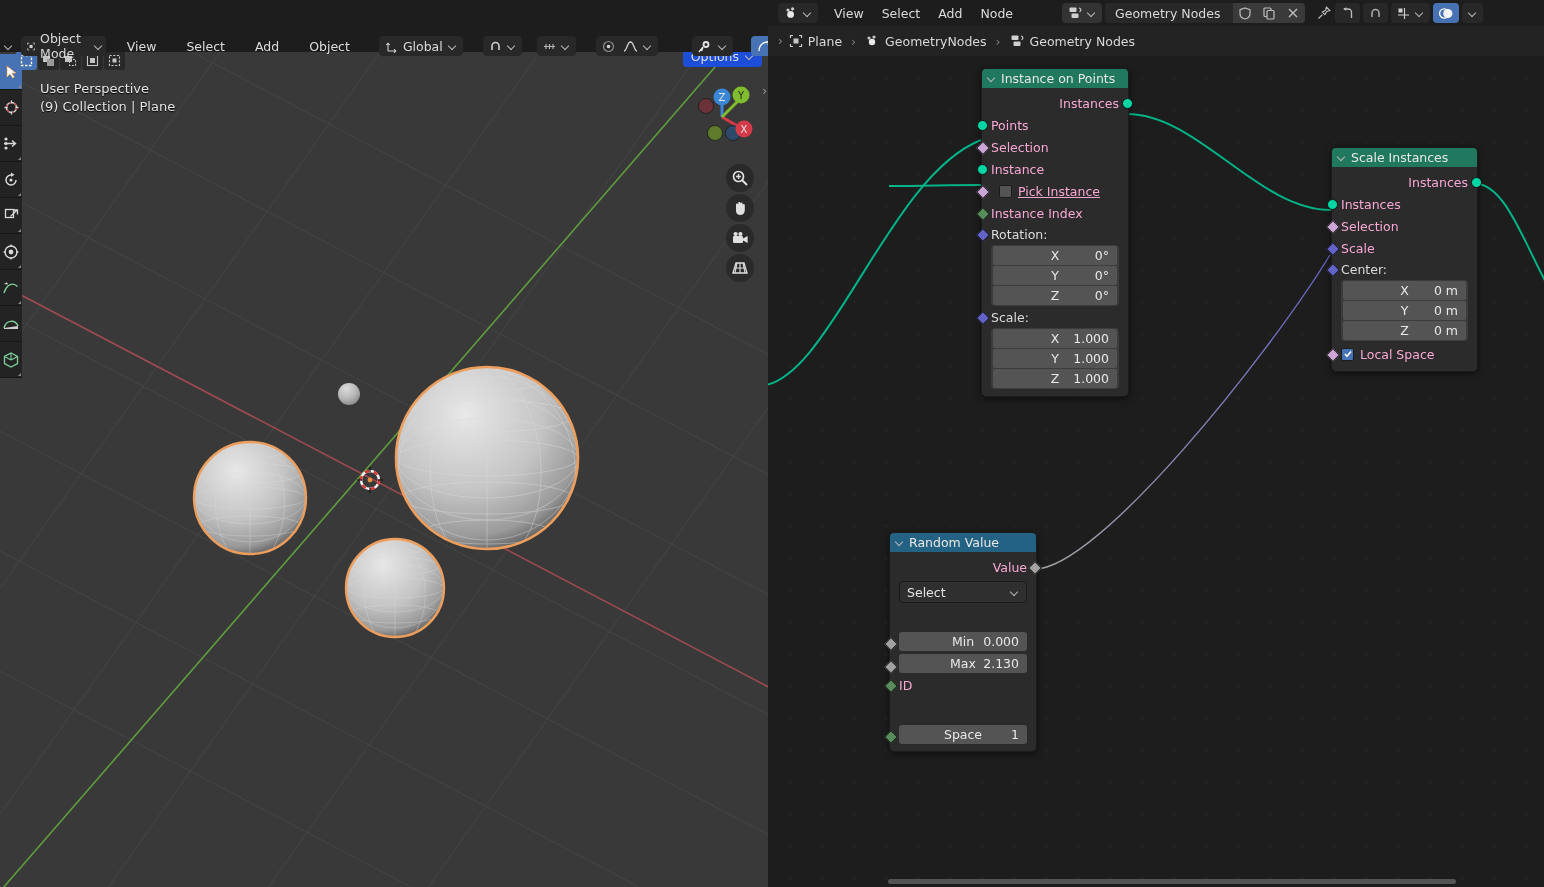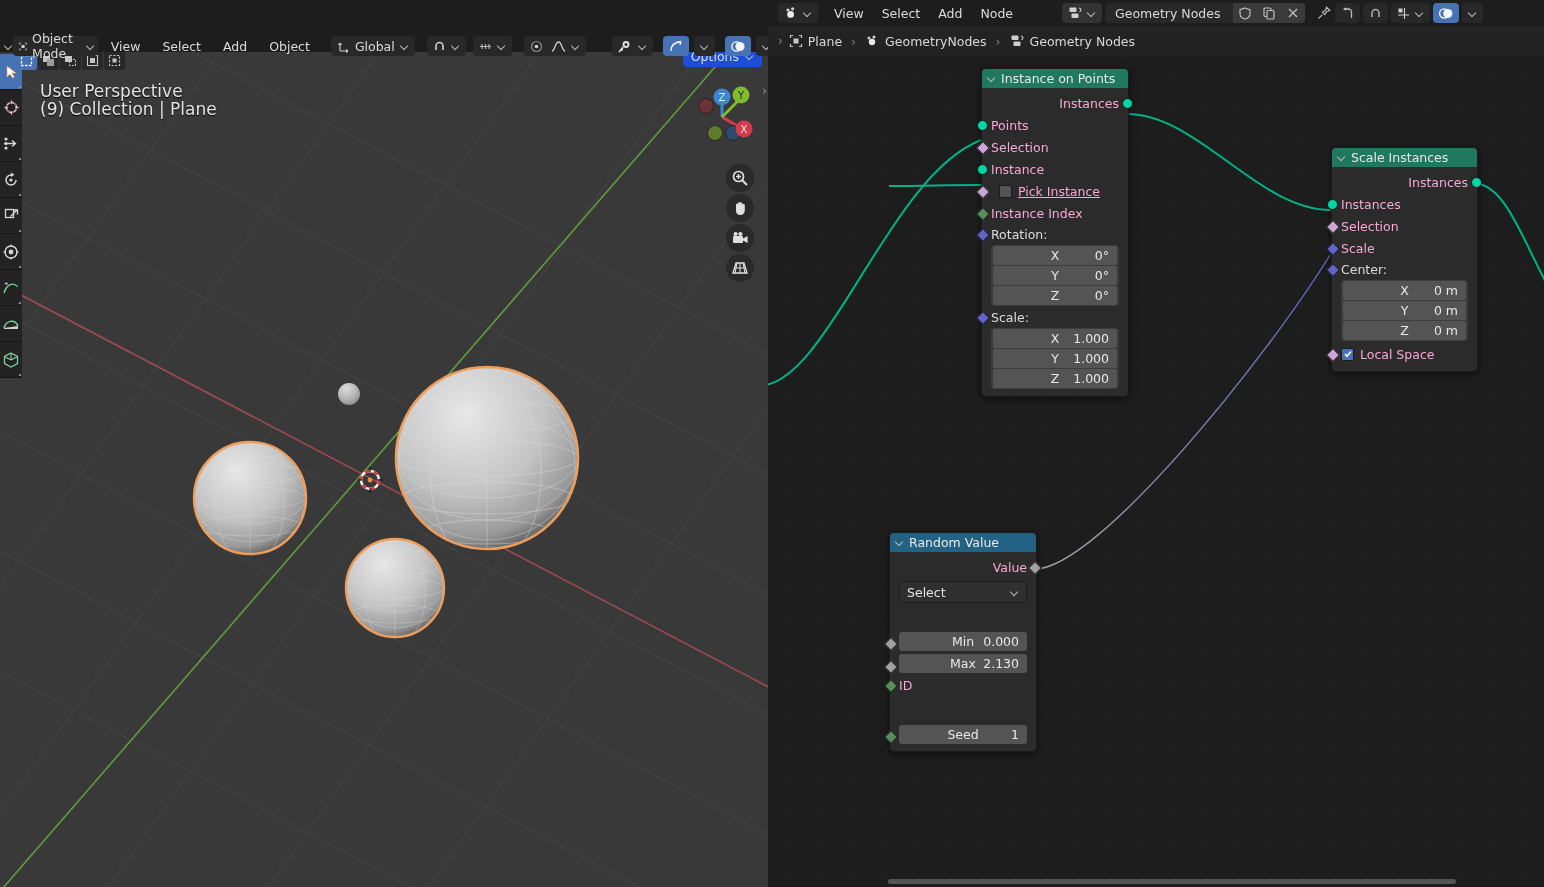--- a/index.html
+++ b/index.html
@@ -16,21 +16,21 @@
   .menu-item{padding:7px 9px;height:26px;display:flex;align-items:center;color:#dcdcdc;font-size:12.5px;}
   .chev{width:9px;height:9px;display:inline-block;position:relative;}
   .chev:after{content:"";position:absolute;left:1px;top:1px;width:5px;height:5px;
       border-right:1.4px solid #b8b8b8;border-bottom:1.4px solid #b8b8b8;transform:rotate(45deg);}
 
   
   #viewport{position:absolute;left:0;top:26px;width:768px;height:861px;overflow:hidden;
       background:#393939;}
   #vp-grid{position:absolute;inset:0;}
   #vp-header{position:absolute;left:0;top:0;width:768px;height:26px;background:#1d1d1d;z-index:20;}
-  .vp-text{position:absolute;left:40px;color:#e4e4e4;font-size:17px;text-shadow:0 1px 1px #000;}
+  .vp-text{position:absolute;left:40px;color:#e4e4e4;font-size:13px;text-shadow:0 1px 1px #000;}
 
   
   #tools{position:absolute;left:0;top:28px;width:22px;z-index:15;}
   .tool{width:22px;height:35px;background:#232323;border-bottom:1px solid #161616;
         display:flex;align-items:center;justify-content:center;position:relative;}
   .tool.sel{background:#4772b3;}
   .tool .corner{position:absolute;right:1px;bottom:1px;width:0;height:0;
         border-left:3px solid transparent;border-bottom:3px solid #8a8a8a;}
 
   
@@ -313,21 +313,21 @@
         </svg>
       </div>
     <div class="navbtn" style="top:228px;">
       <svg width="16" height="14" viewBox="0 0 16 14">
           <path d="M1 12 L4 2 H12 L15 12 Z" fill="none" stroke="#e0e0e0" stroke-width="1.3"></path>
       <path d="M8 2 V12 M2.5 7 H13.5 M5 2 L3 12 M11 2 L13 12" stroke="#e0e0e0" stroke-width="1.1"></path>
         </svg>
       </div>
 
     <div id="vp-header">
-      <div class="row" style="padding-left:2px;gap:4px;">
+      <div class="row" style="padding-left:2px;gap:12px;">
         <span class="chev" style="margin:0 5px 0 2px;"></span>
         <div class="pill" style="height:20px;">
           <svg width="13" height="13" viewBox="0 0 13 13">
             <path d="M1 3.6 V1 H3.6 M9.4 1 H12 V3.6 M12 9.4 V12 H9.4 M3.6 12 H1 V9.4" fill="none" stroke="#d0d0d0" stroke-width="1.2"></path>
             <rect x="4" y="4" width="5" height="5" fill="#d0d0d0"></rect>
             </svg>
           <span>Object Mode</span>
           <span class="chev"></span>
         </div>
         <div class="menu-item">View</div>
@@ -614,21 +614,21 @@
               <span class="fv">2.130</span>
             </div>
           </div>
           <div class="sock-row">
             <span class="sock dia" style="left:-4px;top:7px;background:#598c5c;"></span>
             <span>ID</span>
           </div>
           <div style="position:relative">
             <span class="sock dia" style="left:-4px;top:7px;background:#598c5c;"></span>
             <div class="field ctr">
-              <span class="fl">Seed</span>
+              <span class="fl">Space</span>
               <span class="fv">1</span>
             </div>
           </div>
         </div>
       </div>
 
       <div id="ne-scroll"></div>
     </div>
 
     <div id="ne-breadcrumb">

